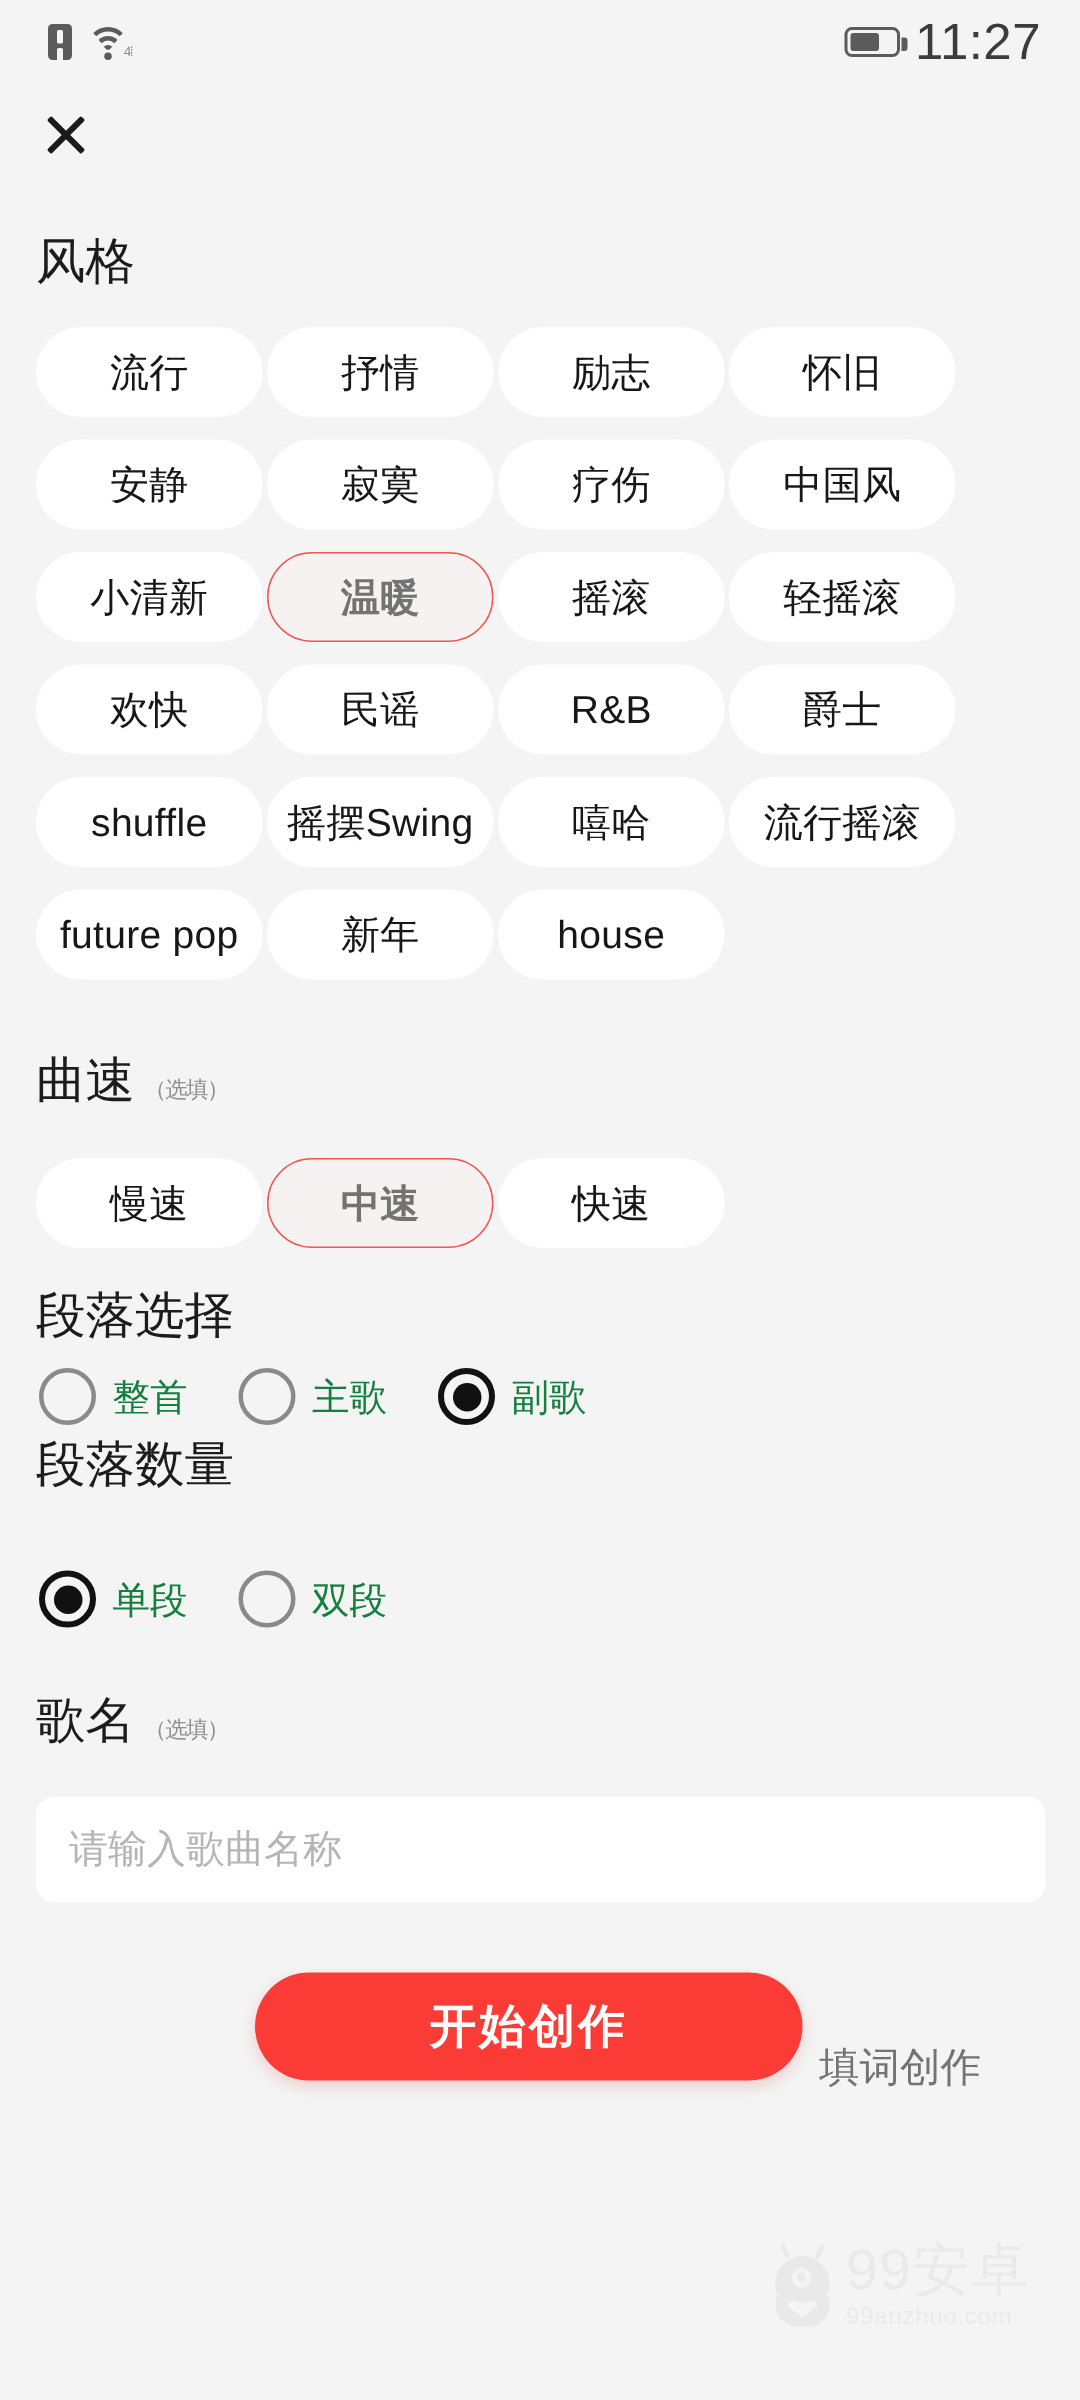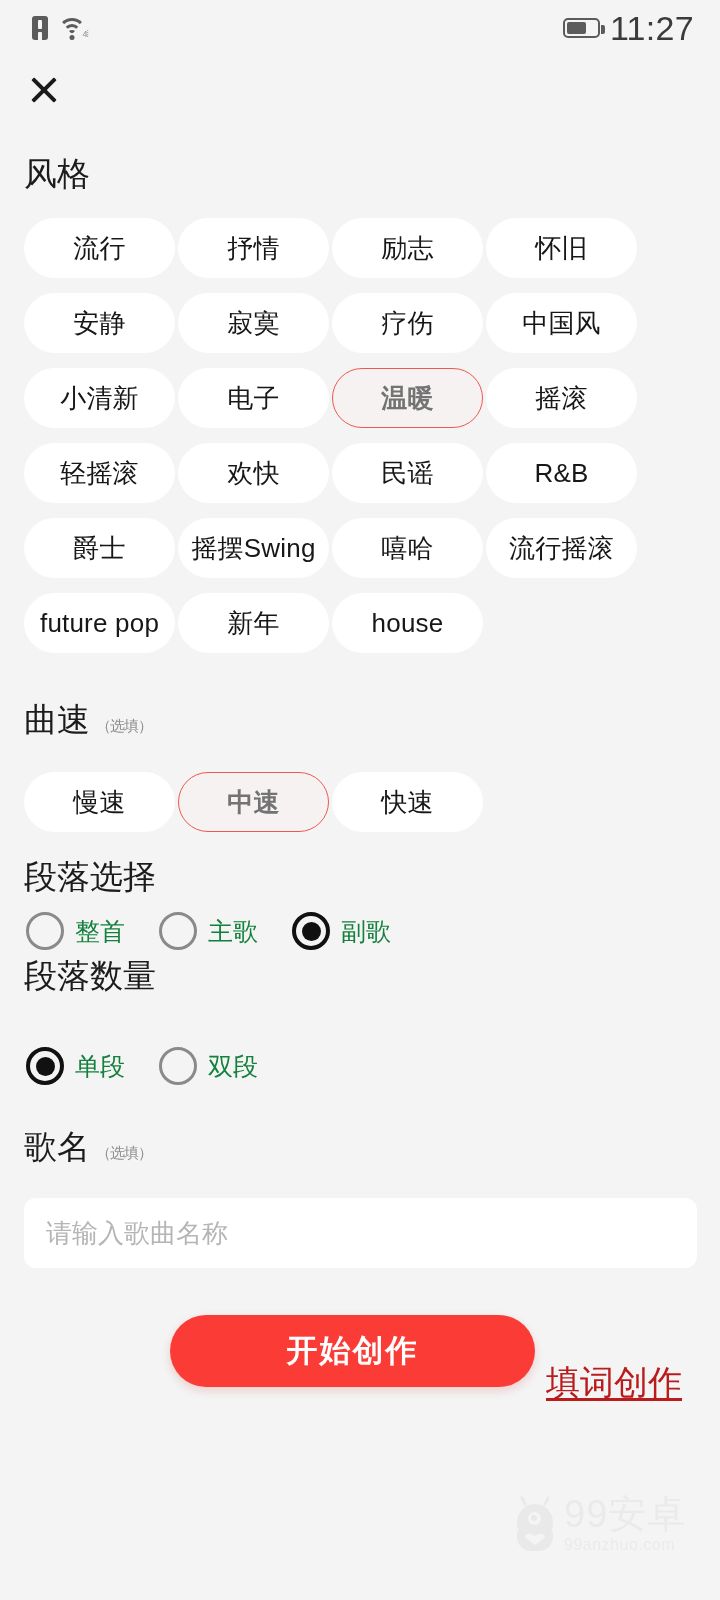--- a/index.html
+++ b/index.html
@@ -97,35 +97,35 @@
   }
   .radio.on .dot{ border-color:#111111; border-width:4px; }
   .radio.on .dot::after{ content:""; width:19px; height:19px; border-radius:50%; background:#111111; }
   .radio .lbl{ font-size:25px; color:#15803d; margin-left:11px; }
 
   
   .name-input{
     position:absolute; left:24px; top:1198px; width:673px; height:70px;
     background:#ffffff; border:none; border-radius:12px;
     font-size:26px; color:#1c1c1c; padding:0 22px;
-    font-family:Liberation Sans, sans-serif; outline:none;
+    font-family:Liberation Serif, serif; outline:none;
   }
   .name-input::placeholder{ color:#b5b5b5; }
 
   
   .cta{
     position:absolute; left:170px; top:1315px; width:365px; height:72px;
     background:#fb3b36; border:none; border-radius:36px;
     color:#ffffff; font-size:31px; font-weight:700; letter-spacing:2px;
     box-shadow:0 4px 10px rgba(200,40,35,.18); cursor:pointer;
     font-family:Liberation Mono, monospace;
   }
   .cta-link{
     position:absolute; left:546px; top:1360px;
-    font-size:34px; color:#b91c1c; text-decoration:underline;
+    font-size:27px; color:#737373; 
     text-underline-offset:4px; cursor:pointer;
   }
 
   
   .watermark{
     position:absolute; left:513px; top:1488px; width:185px; height:72px;
     display:flex; align-items:center; opacity:.85;
   }
   .wm-bot{ position:relative; width:44px; height:56px; flex:none; }
   .wm-bot .head{
@@ -199,43 +199,43 @@
     </div>
     <div class="chip">
       <span>疗伤</span>
     </div>
     <div class="chip">
       <span>中国风</span>
     </div>
     <div class="chip">
       <span>小清新</span>
     </div>
-    <div class="chip">
-      <span>电子</span>
-    </div>
     <div class="chip sel">
       <span>温暖</span>
     </div>
     <div class="chip">
       <span>摇滚</span>
     </div>
     <div class="chip">
       <span>轻摇滚</span>
     </div>
     <div class="chip">
       <span>欢快</span>
     </div>
     <div class="chip">
       <span>民谣</span>
     </div>
     <div class="chip">
       <span>R&amp;B</span>
     </div>
     <div class="chip">
       <span>爵士</span>
+    </div>
+    <div class="chip">
+      <span>shuffle</span>
     </div>
     <div class="chip">
       <span>摇摆Swing</span>
     </div>
     <div class="chip">
       <span>嘻哈</span>
     </div>
     <div class="chip">
       <span>流行摇滚</span>
     </div>

